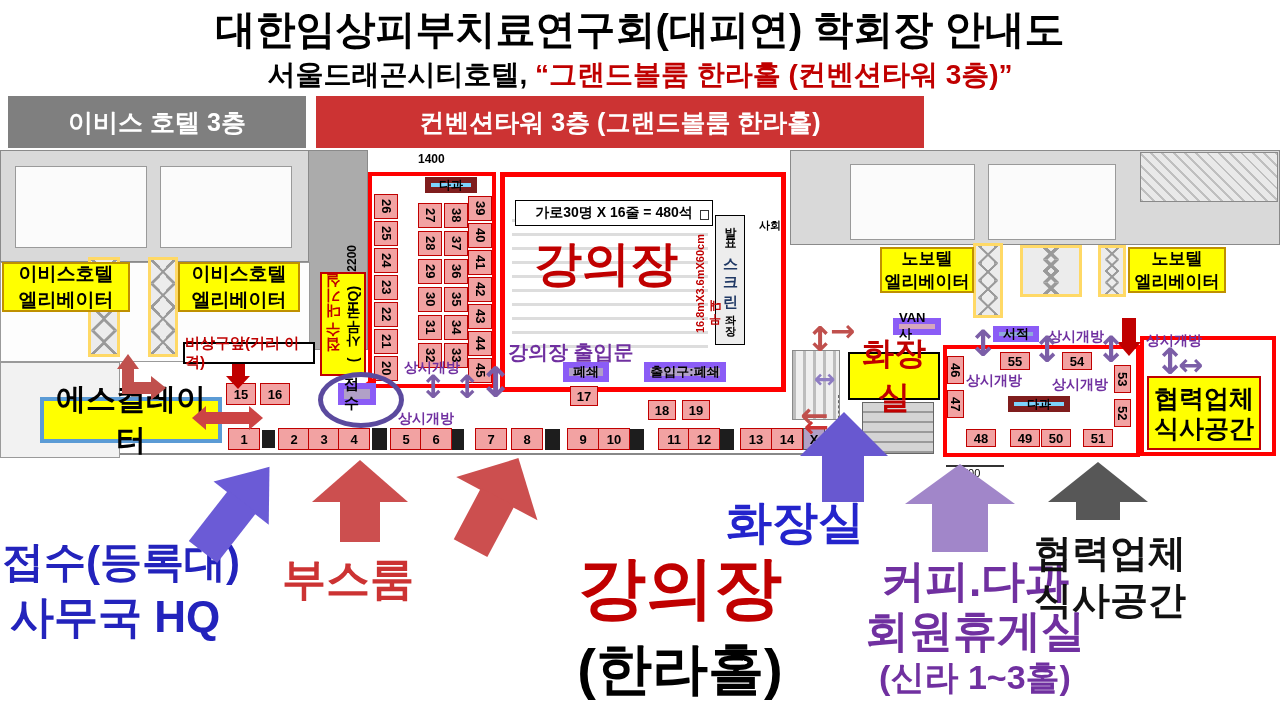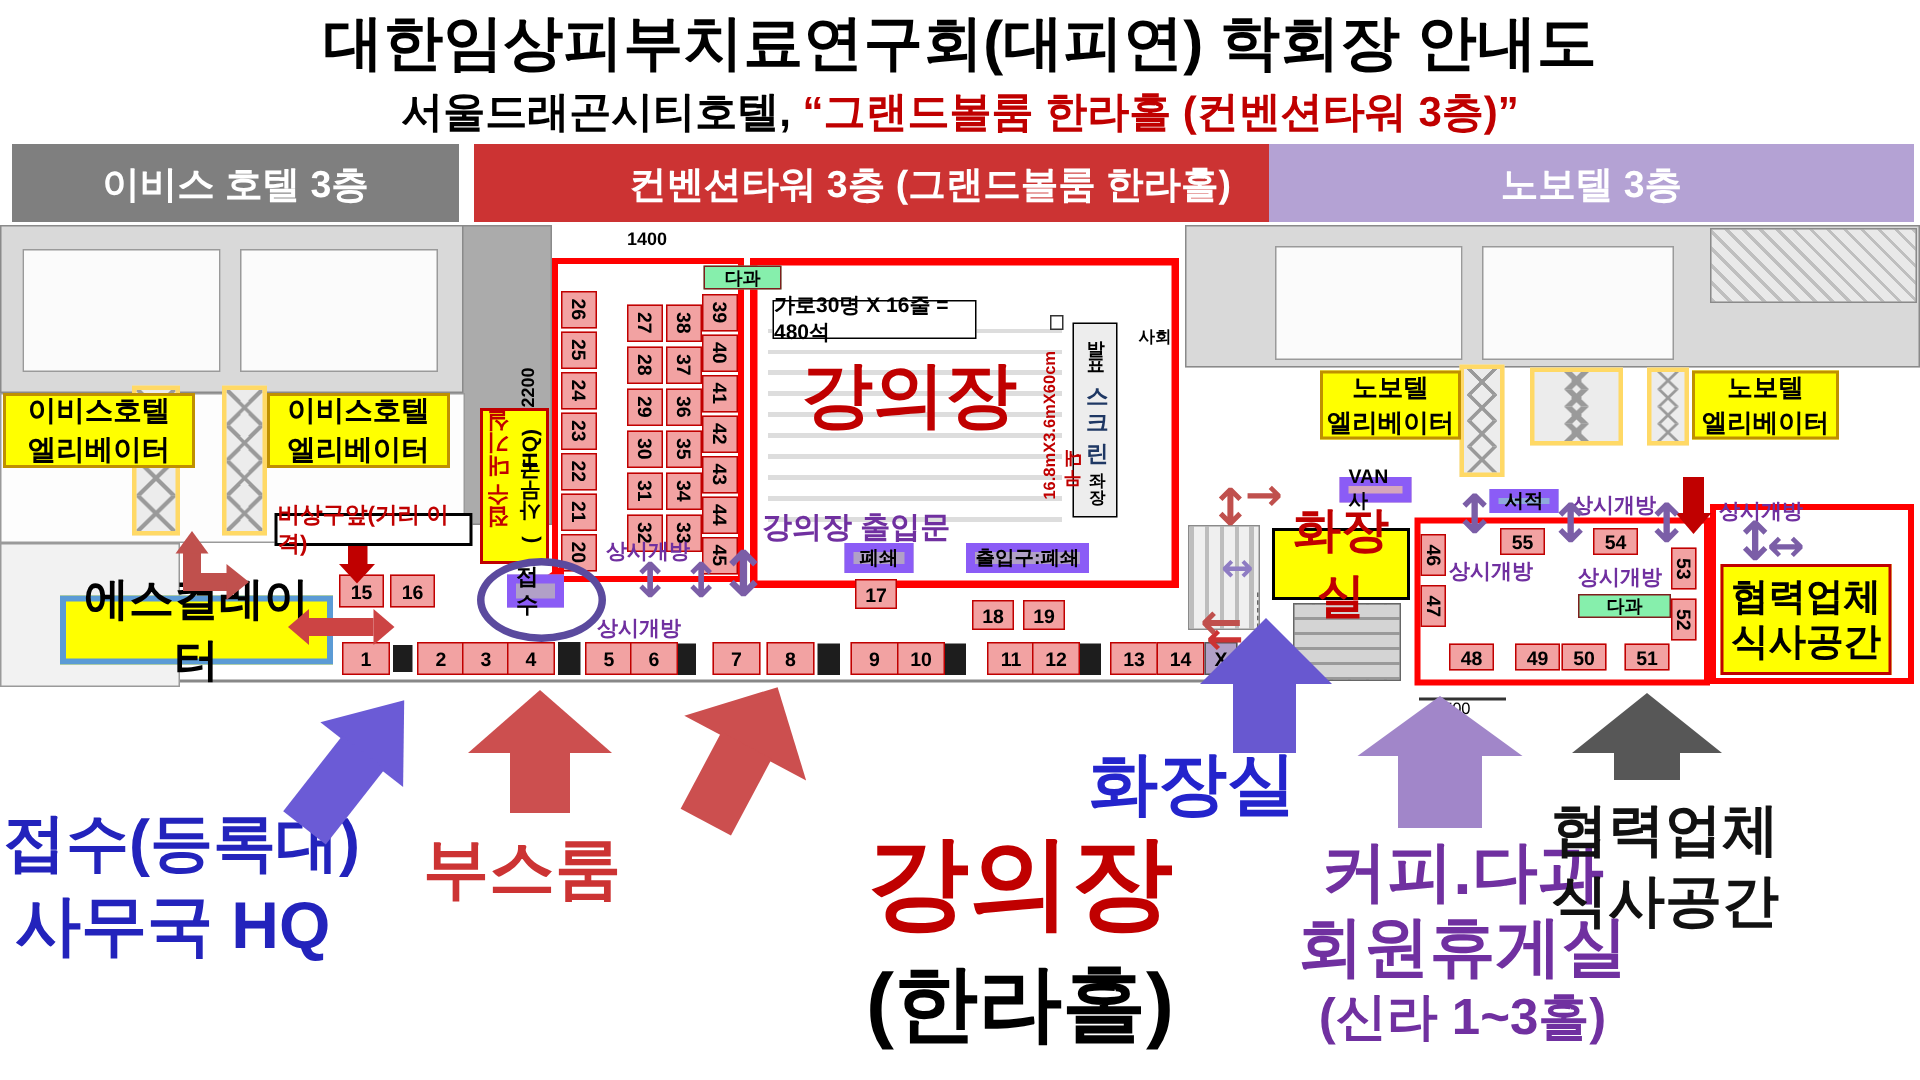--- a/index.html
+++ b/index.html
@@ -23,21 +23,21 @@
       linear-gradient(45deg,transparent 46%,#9a9a9a 46%,#9a9a9a 54%,transparent 54%),
       linear-gradient(-45deg,transparent 46%,#9a9a9a 46%,#9a9a9a 54%,transparent 54%);
       background-color:#ececec;background-size:100% 25%;border:3px solid #FFD966;box-sizing:border-box;}
   
   .ylabel{position:absolute;background:#FFFF00;border:2px solid #BF9000;box-sizing:border-box;
           color:#000;font-weight:bold;display:flex;align-items:center;justify-content:center;text-align:center;}
   .wlabel{position:absolute;background:#fff;border:2px solid #000;box-sizing:border-box;color:#C00000;
           font-weight:bold;display:flex;align-items:center;justify-content:center;}
   .plabel{position:absolute;background:#B1A0C7;border:6px solid #8b5cf6;box-sizing:border-box;color:#000;
           font-weight:bold;display:flex;align-items:center;justify-content:center;}
-  .cyan{background:#86efac;border:1px solid #7f1d1d;margin-left:44px;}
+  .cyan{background:#7dd3fc;border:6px solid #7f1d1d;}
   .redbox{position:absolute;border:4px solid #FF0000;box-sizing:border-box;background:#fff;}
   .booth{background:#F2A2A2;border:1.5px solid #C00000;box-sizing:border-box;color:#000;
          font-weight:bold;font-size:13px;display:flex;align-items:center;justify-content:center;}
   .rotcol{position:absolute;display:flex;flex-direction:column;}
   .rotcol .booth{writing-mode:vertical-rl;text-orientation:sideways;}
   .pillar{position:absolute;background:#1d1d1d;}
   
   .ua{position:absolute;font-weight:bold;line-height:1;color:#7B5EA7;font-family:"DejaVu Sans",sans-serif;z-index:7;}
   .uared{color:#C0504D;}
   .open{position:absolute;color:#7030A0;font-weight:bold;font-size:14px;white-space:nowrap;z-index:7;}
@@ -54,21 +54,20 @@
 <div id="stage">
 
   <div class="t" style="left:0;top:8px;width:1280px;font-size:40px;text-align:center;color:#000;">대한임상피부치료연구회(대피연) 학회장 안내도</div>
   <div class="abs" style="left:0;top:56px;width:1280px;text-align:center;font-size:28px;font-weight:bold;">
     <span style="color:#000;">서울드래곤시티호텔,</span>
     <span style="color:#C00000;">“그랜드볼룸 한라홀 (컨벤션타워 3층)”</span>
   </div>
 
   <div class="bar" style="left:8px;width:298px;background:#7F7F7F;">이비스 호텔 3층</div>
   <div class="bar" style="left:316px;width:608px;background:#CC3333;">컨벤션타워 3층 (그랜드볼룸 한라홀)</div>
-  <div class="bar" style="left:846px;width:430px;background:#B4A2D4;">노보텔 3층</div>
 
   <div class="abs" style="left:0;top:150px;width:1280px;height:312px;">
 
     <div class="gry" style="left:0;top:0;width:310px;height:112px;"></div>
     <div class="room" style="left:15px;top:16px;width:132px;height:82px;"></div>
     <div class="room" style="left:160px;top:16px;width:132px;height:82px;"></div>
     <div class="gry" style="left:308px;top:0;width:60px;height:200px;background:#ABABAB;"></div>
     <div class="gry" style="left:790px;top:0;width:490px;height:95px;"></div>
     <div class="room" style="left:850px;top:14px;width:125px;height:76px;"></div>
     <div class="room" style="left:988px;top:14px;width:128px;height:76px;"></div>
@@ -167,21 +166,21 @@
       </div>
     <div class="open" style="left:404px;top:209px;">상시개방</div>
     <div class="ua" style="left:420px;top:221px;font-size:32px;">↕</div>
     <div class="ua" style="left:454px;top:221px;font-size:32px;">↕</div>
     <div class="open" style="left:398px;top:260px;">상시개방</div>
 
     <div class="redbox" style="left:500px;top:22px;width:286px;height:220px;border-width:5px;z-index:2;"></div>
     <div class="abs" style="left:512px;top:58px;width:196px;height:140px;z-index:3;opacity:.85;background:
          repeating-linear-gradient(0deg,#D8D8D8 0 3px,transparent 3px 14px),
          repeating-linear-gradient(90deg,transparent 0 30px,#fff 30px 36px);"></div>
-    <div class="wlabel" style="left:515px;top:50px;width:136px;height:26px;font-size:14px;color:#000;border-width:1.5px;z-index:5;">가로30명 X 16줄 = 480석</div>
+    <div class="wlabel" style="left:515px;top:50px;width:198px;height:26px;font-size:14px;color:#000;border-width:1.5px;z-index:5;">가로30명 X 16줄 = 480석</div>
     <div class="t ctr" style="left:508px;top:82px;width:196px;height:64px;font-size:48px;color:#C00000;z-index:5;">강의장</div>
     <div class="t" style="left:508px;top:192px;font-size:20px;color:#7030A0;z-index:5;">강의장 출입문</div>
     <div class="plabel" style="left:563px;top:212px;width:46px;height:20px;font-size:13px;z-index:6;">폐쇄</div>
     <div class="plabel" style="left:644px;top:212px;width:82px;height:20px;font-size:13px;z-index:6;">출입구:폐쇄</div>
     <div class="ua" style="left:478px;top:212px;font-size:42px;">↕</div>
 
     <div class="abs" style="left:715px;top:65px;width:30px;height:130px;background:#EDEDED;border:1.5px solid #000;box-sizing:border-box;z-index:4;">
       <div style="writing-mode:vertical-rl;font-size:12px;font-weight:bold;margin:2px auto 0;">발표</div>
       <div style="writing-mode:vertical-rl;font-size:15px;font-weight:bold;color:#1F3864;margin:6px auto 0;letter-spacing:3px;">스크린</div>
       <div style="writing-mode:vertical-rl;font-size:11px;font-weight:bold;margin:5px auto 0;">좌장</div>

